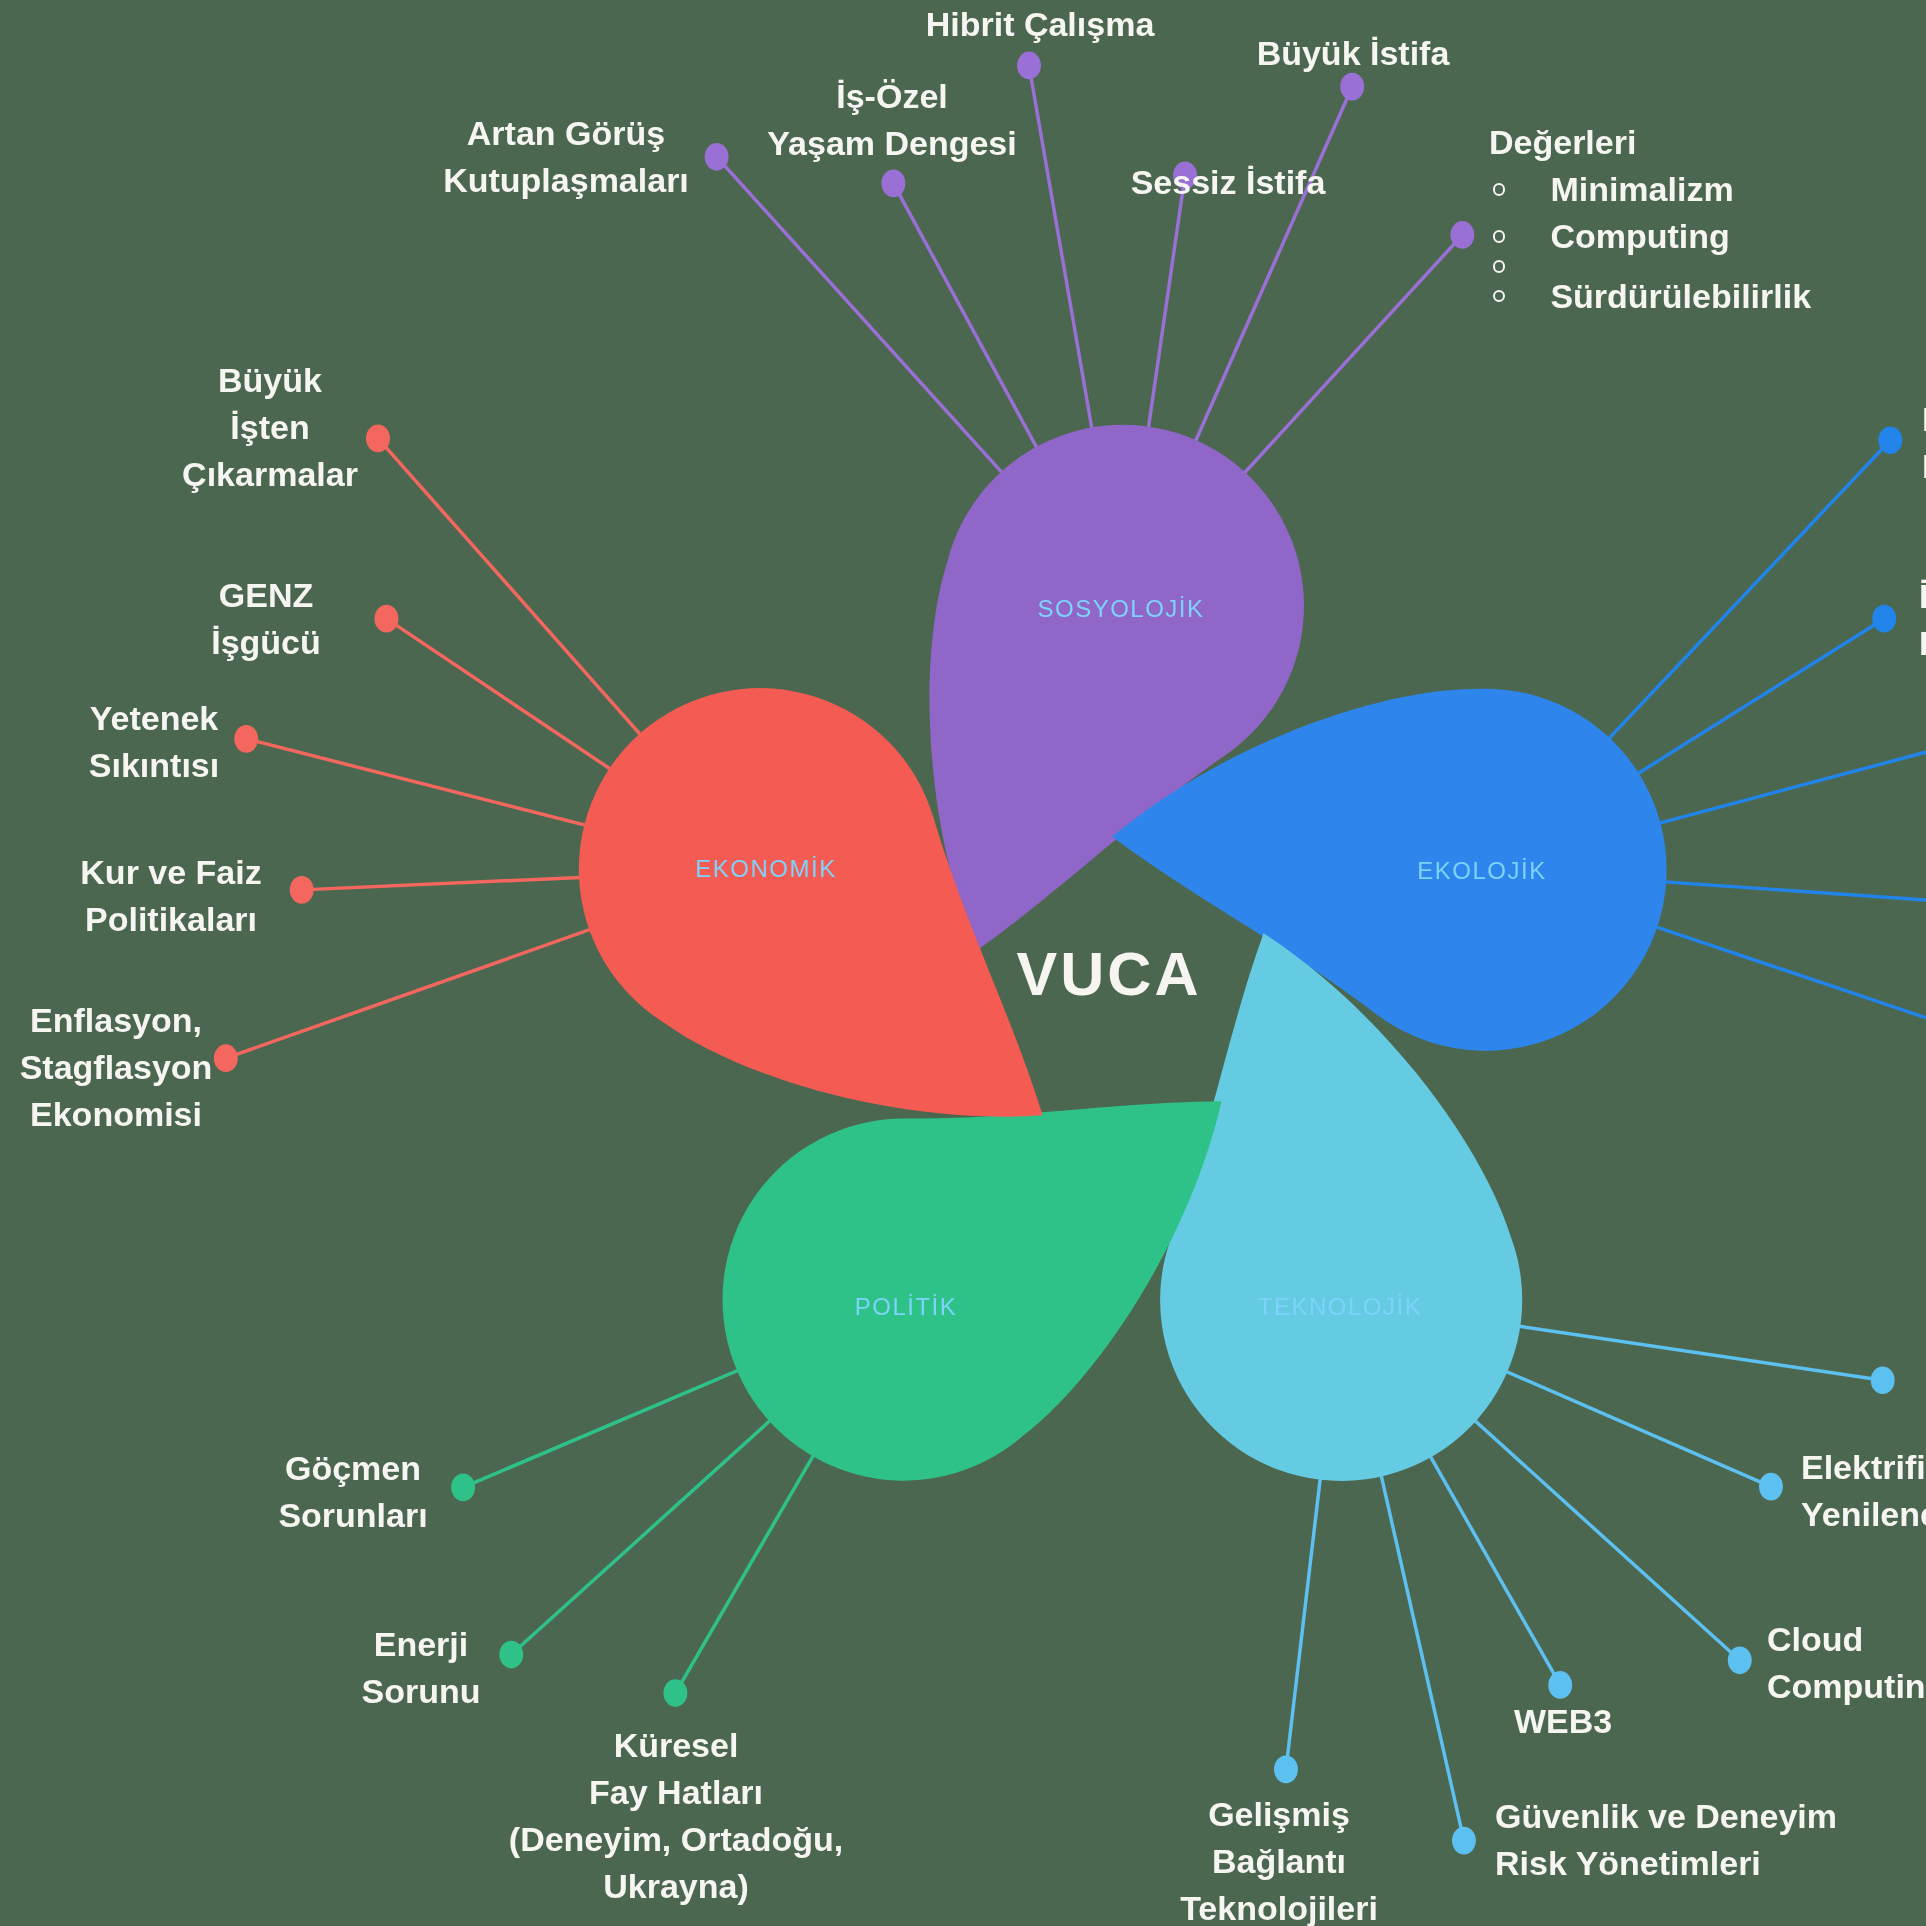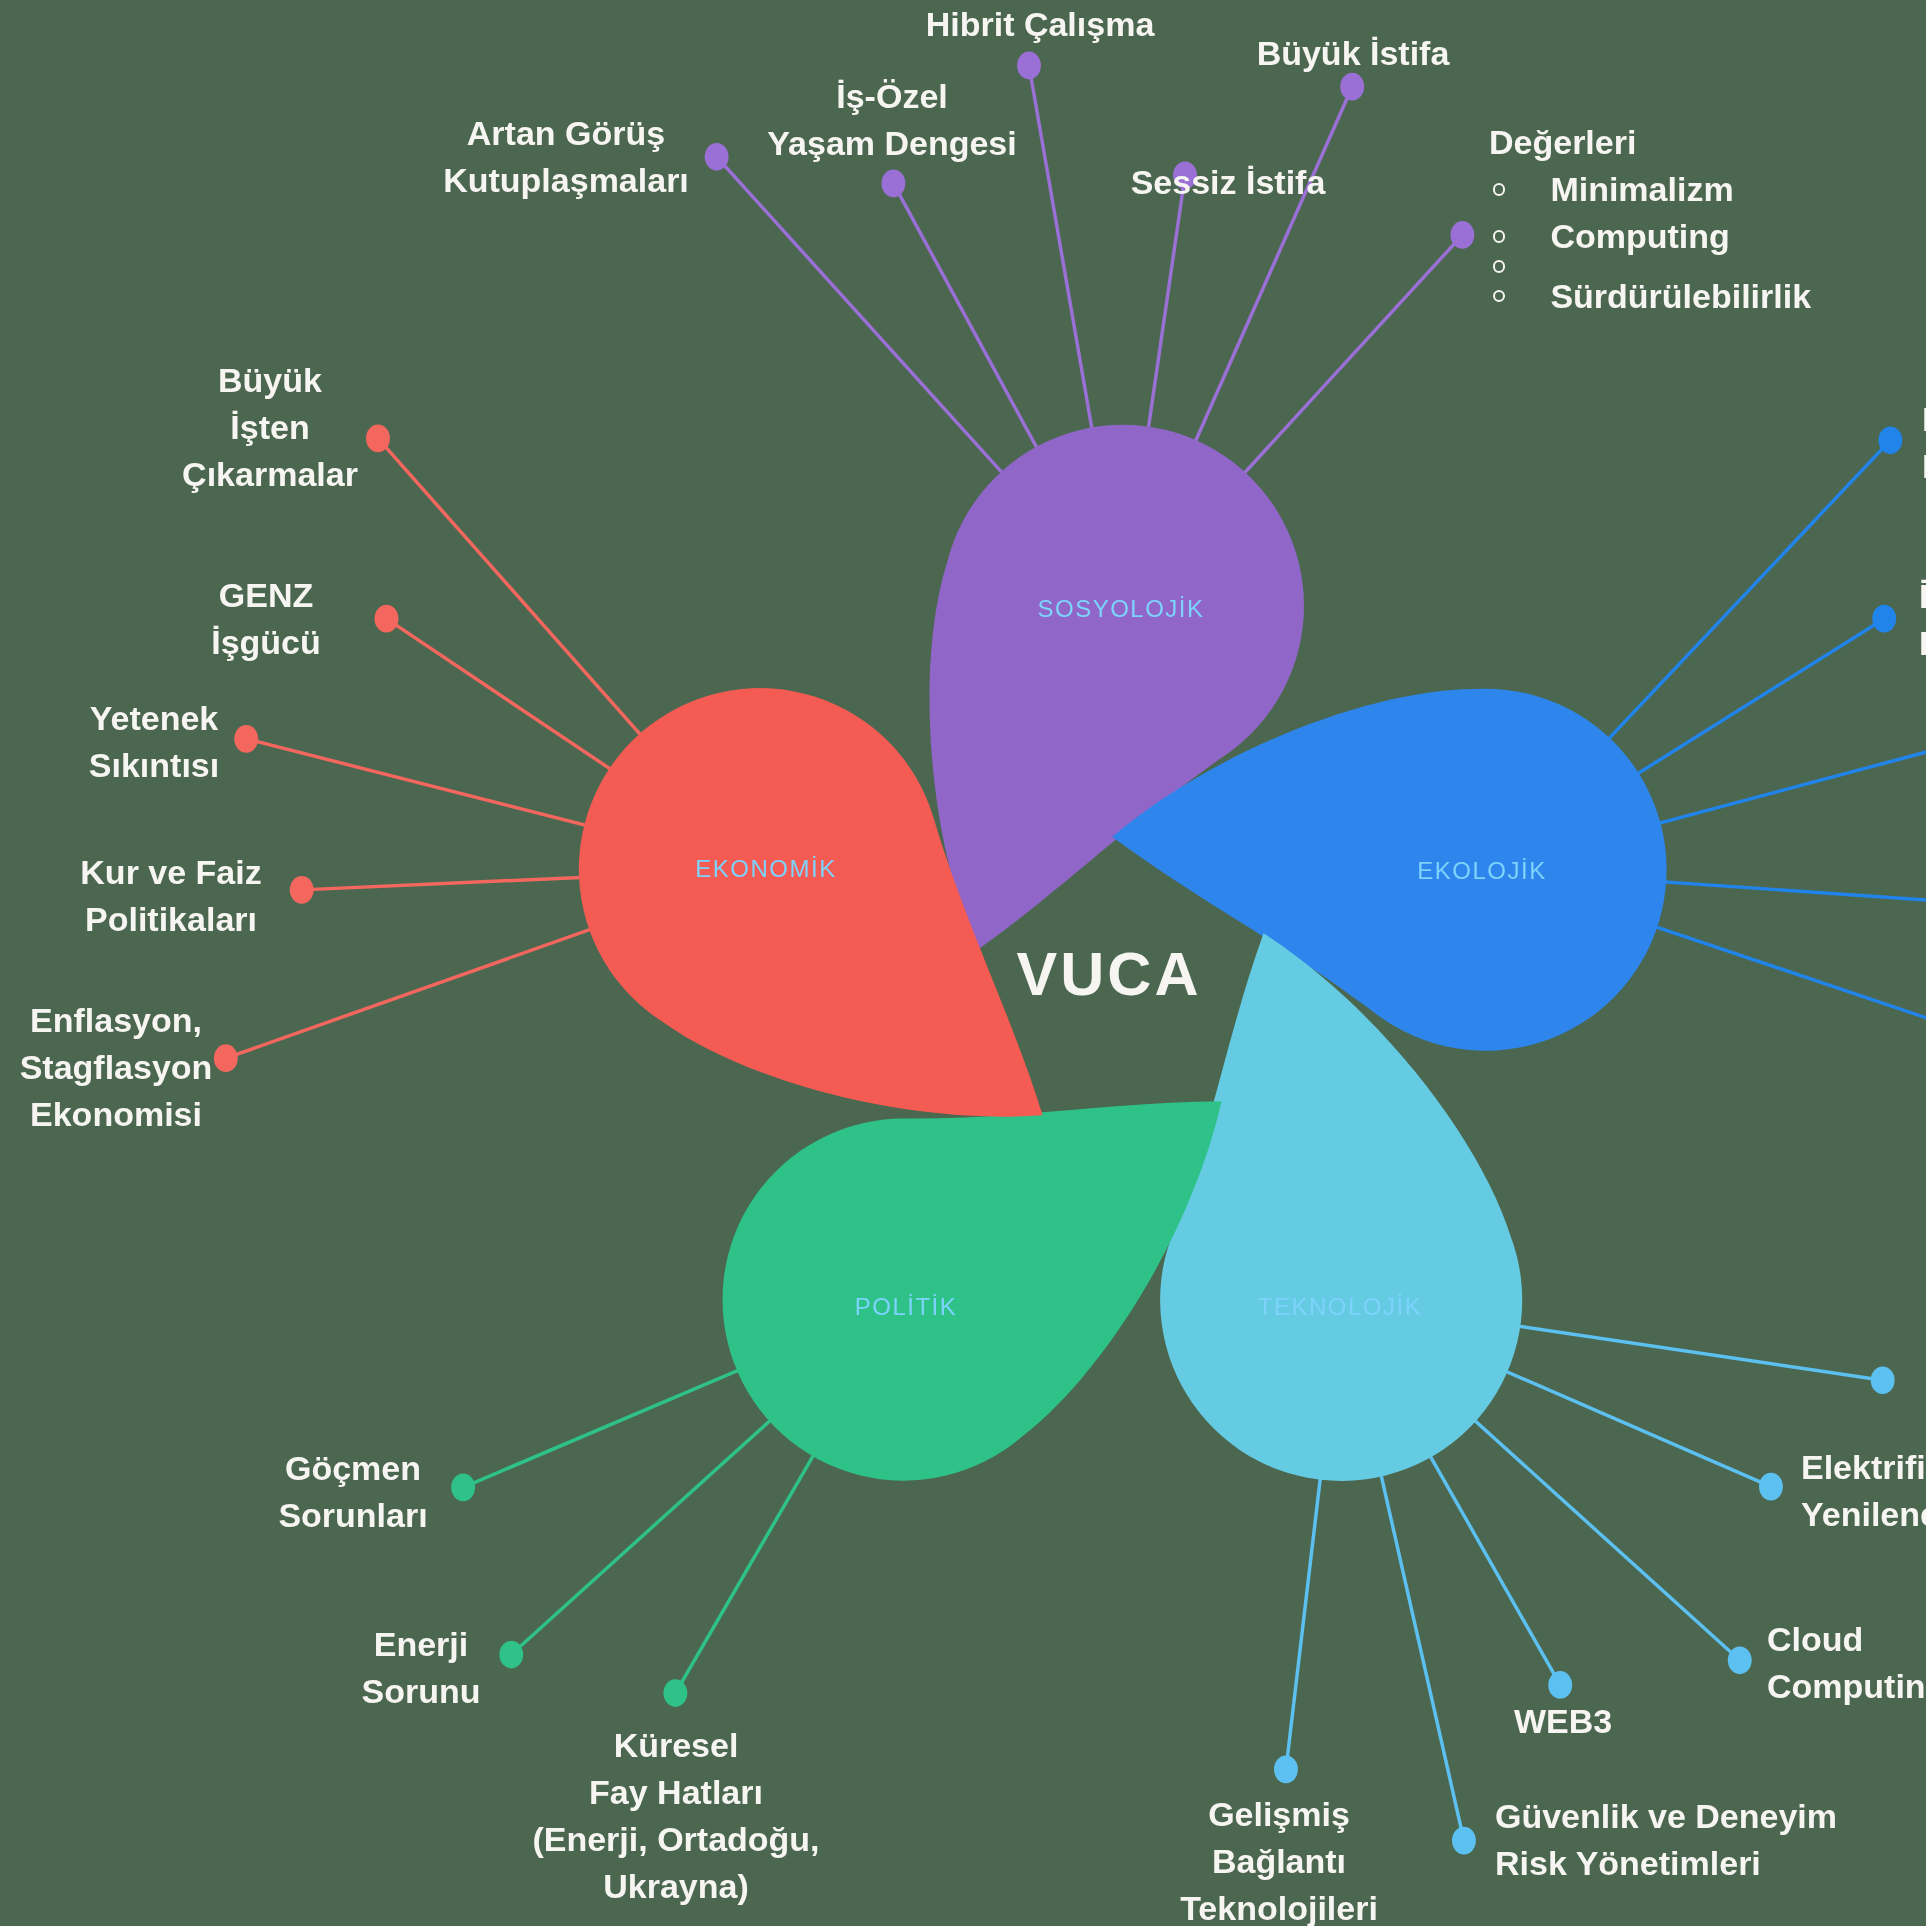--- a/index.html
+++ b/index.html
@@ -184,21 +184,21 @@
         <div>Göçmen</div>
         <div>Sorunları</div>
       </div>
       <div class="label center" style="top: 1621px; left: 421px;">
         <div>Enerji</div>
         <div>Sorunu</div>
       </div>
       <div class="label center" style="top: 1722px; left: 676px;">
         <div>Küresel</div>
         <div>Fay Hatları</div>
-        <div>(Enerji, Ortadoğu,</div>
+        <div>(Deneyim, Ortadoğu,</div>
         <div>Ukrayna)</div>
       </div>
       <div class="label center" style="top: 357px; left: 270px;">
         <div>Büyük</div>
         <div>İşten</div>
         <div>Çıkarmalar</div>
       </div>
       <div class="label center" style="top: 572px; left: 266px;">
         <div>GENZ</div>
         <div>İşgücü</div>

